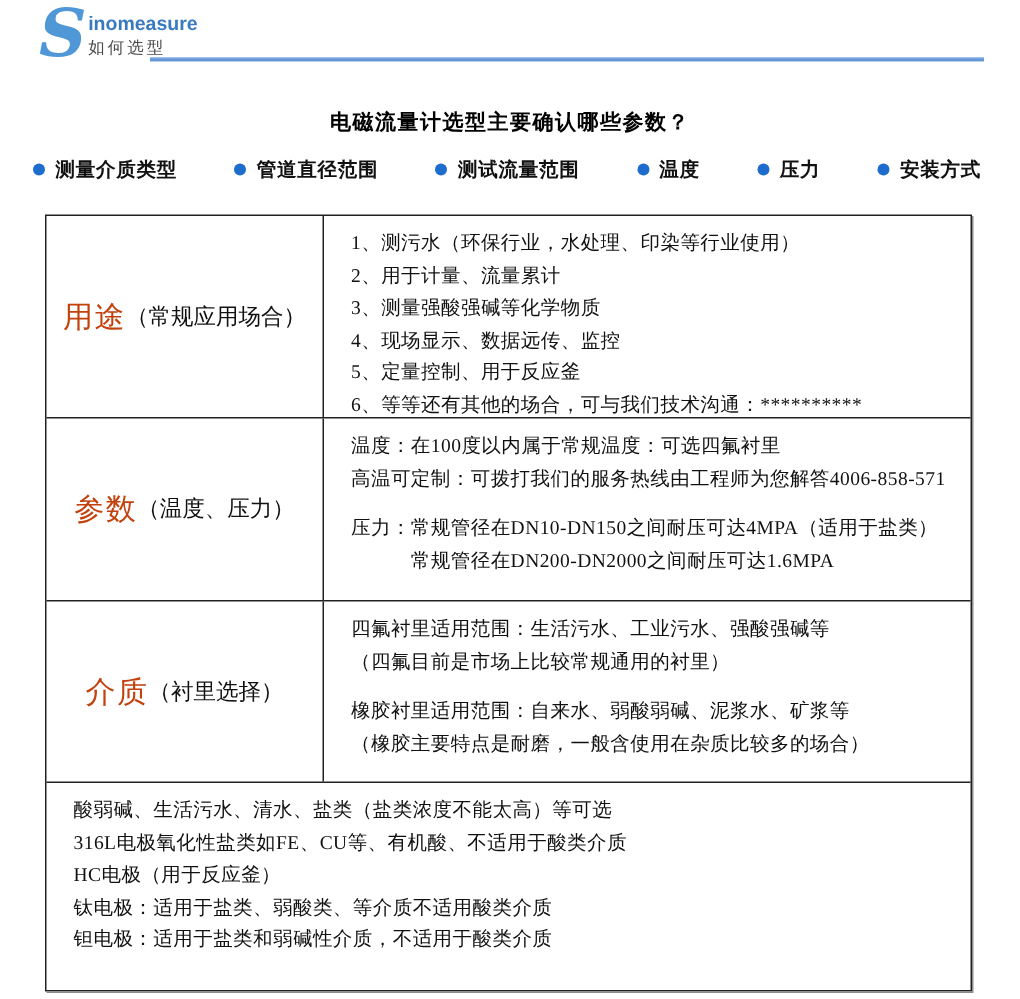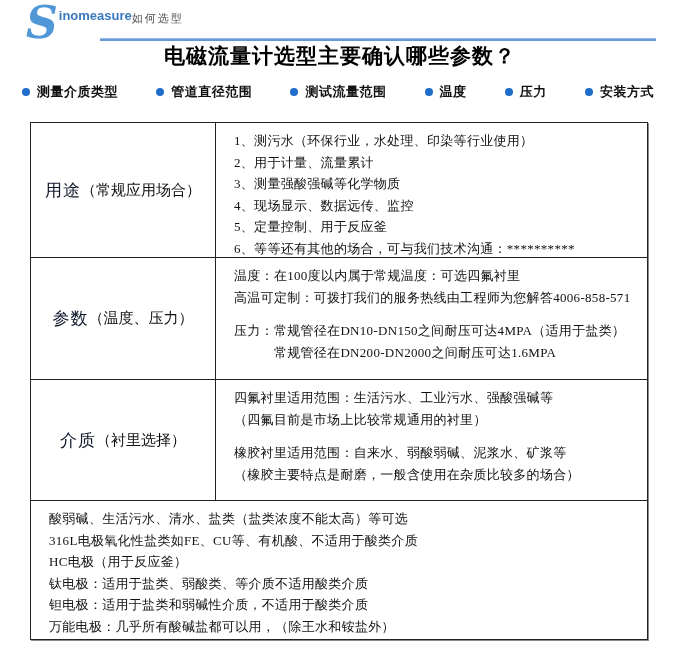--- a/index.html
+++ b/index.html
@@ -9,32 +9,32 @@
     color:#1a1a1a;
   }
   
   .header{position:relative;height:42px;}
   .logo{position:absolute;left:26px;top:3px;display:flex;align-items:flex-start;}
   .logo-s{
     font-family:"DejaVu Serif","Liberation Serif",serif;
     font-size:44px;line-height:40px;font-weight:bold;font-style:italic;
     color:#4f97d6;margin-right:1px;
   }
-  .logo-col{display:flex;flex-direction:row;margin-top:6px;}
+  .logo-col{display:flex;flex-direction:column;margin-top:6px;}
   .logo-name{font-size:13px;font-weight:bold;color:#3879c0;line-height:14px;}
   .logo-tagline{font-size:11px;color:#4a4a4a;line-height:19px;letter-spacing:2px;}
   .header-rule{
     position:absolute;left:100px;right:24px;top:38px;height:3px;
     background:linear-gradient(to bottom,#a9c9ec 0%,#5b8fd4 60%,#6f9fd8 100%);
   }
   
   .title{
-    margin:0 0 0 0;text-align:center;
+    margin:31px 0 0 0;text-align:center;
     font-family:Liberation Serif, serif;
-    font-size:21px;font-weight:bold;color:#000;letter-spacing:1px;
+    font-size:14px;font-weight:bold;color:#000;letter-spacing:1px;
   }
   
   .bullets{
     display:flex;justify-content:space-between;align-items:center;
     margin:13px 26px 0 22px;
     gap:36px;
   }
   .bullet{display:flex;align-items:center;}
   .dot{width:8px;height:8px;border-radius:50%;background:#1e6ccc;margin-right:7px;flex:0 0 auto;}
   .bullet-label{font-size:13px;font-weight:bold;color:#111;letter-spacing:0.5px;}
@@ -50,21 +50,21 @@
   .t-row.r0{height:134px;}
   .t-row.r1{height:122px;}
   .t-row.r2{height:121px;}
   .t-row.r3{height:139px;}
   .t-head{
     width:185px;flex:0 0 185px;box-sizing:border-box;
     border-right:1px solid #222;
     display:flex;align-items:center;justify-content:center;
     text-align:center;padding:0 6px;
   }
-  .t-head-main{font-size:17px;color:#0f172a;letter-spacing:1px;}
+  .t-head-main{font-size:20px;color:#c2410c;letter-spacing:1px;}
   .t-head-sub{font-size:15px;color:#111;}
   .t-body{flex:1;padding:7px 8px 0 18px;box-sizing:border-box;}
   .row-line{
     font-size:13px;line-height:21.6px;color:#111;
     white-space:pre-wrap;letter-spacing:0.3px;
   }
   .row-line:empty{min-height:12px;line-height:12px;}
 </style>
 </head>
 <body>
@@ -156,18 +156,17 @@
       </div>
     </div>
 
     <div class="t-row r3">
       <div class="t-body">
         <div class="row-line">酸弱碱、生活污水、清水、盐类（盐类浓度不能太高）等可选</div>
         <div class="row-line">316L电极氧化性盐类如FE、CU等、有机酸、不适用于酸类介质</div>
         <div class="row-line">HC电极（用于反应釜）</div>
         <div class="row-line">钛电极：适用于盐类、弱酸类、等介质不适用酸类介质</div>
         <div class="row-line">钽电极：适用于盐类和弱碱性介质，不适用于酸类介质</div>
-        <div class="row-line">万能电极：几乎所有酸碱盐都可以用，（除王水和铵盐外）</div>
       </div>
     </div>
 
   </div>
 </div>
 
 </body></html>

